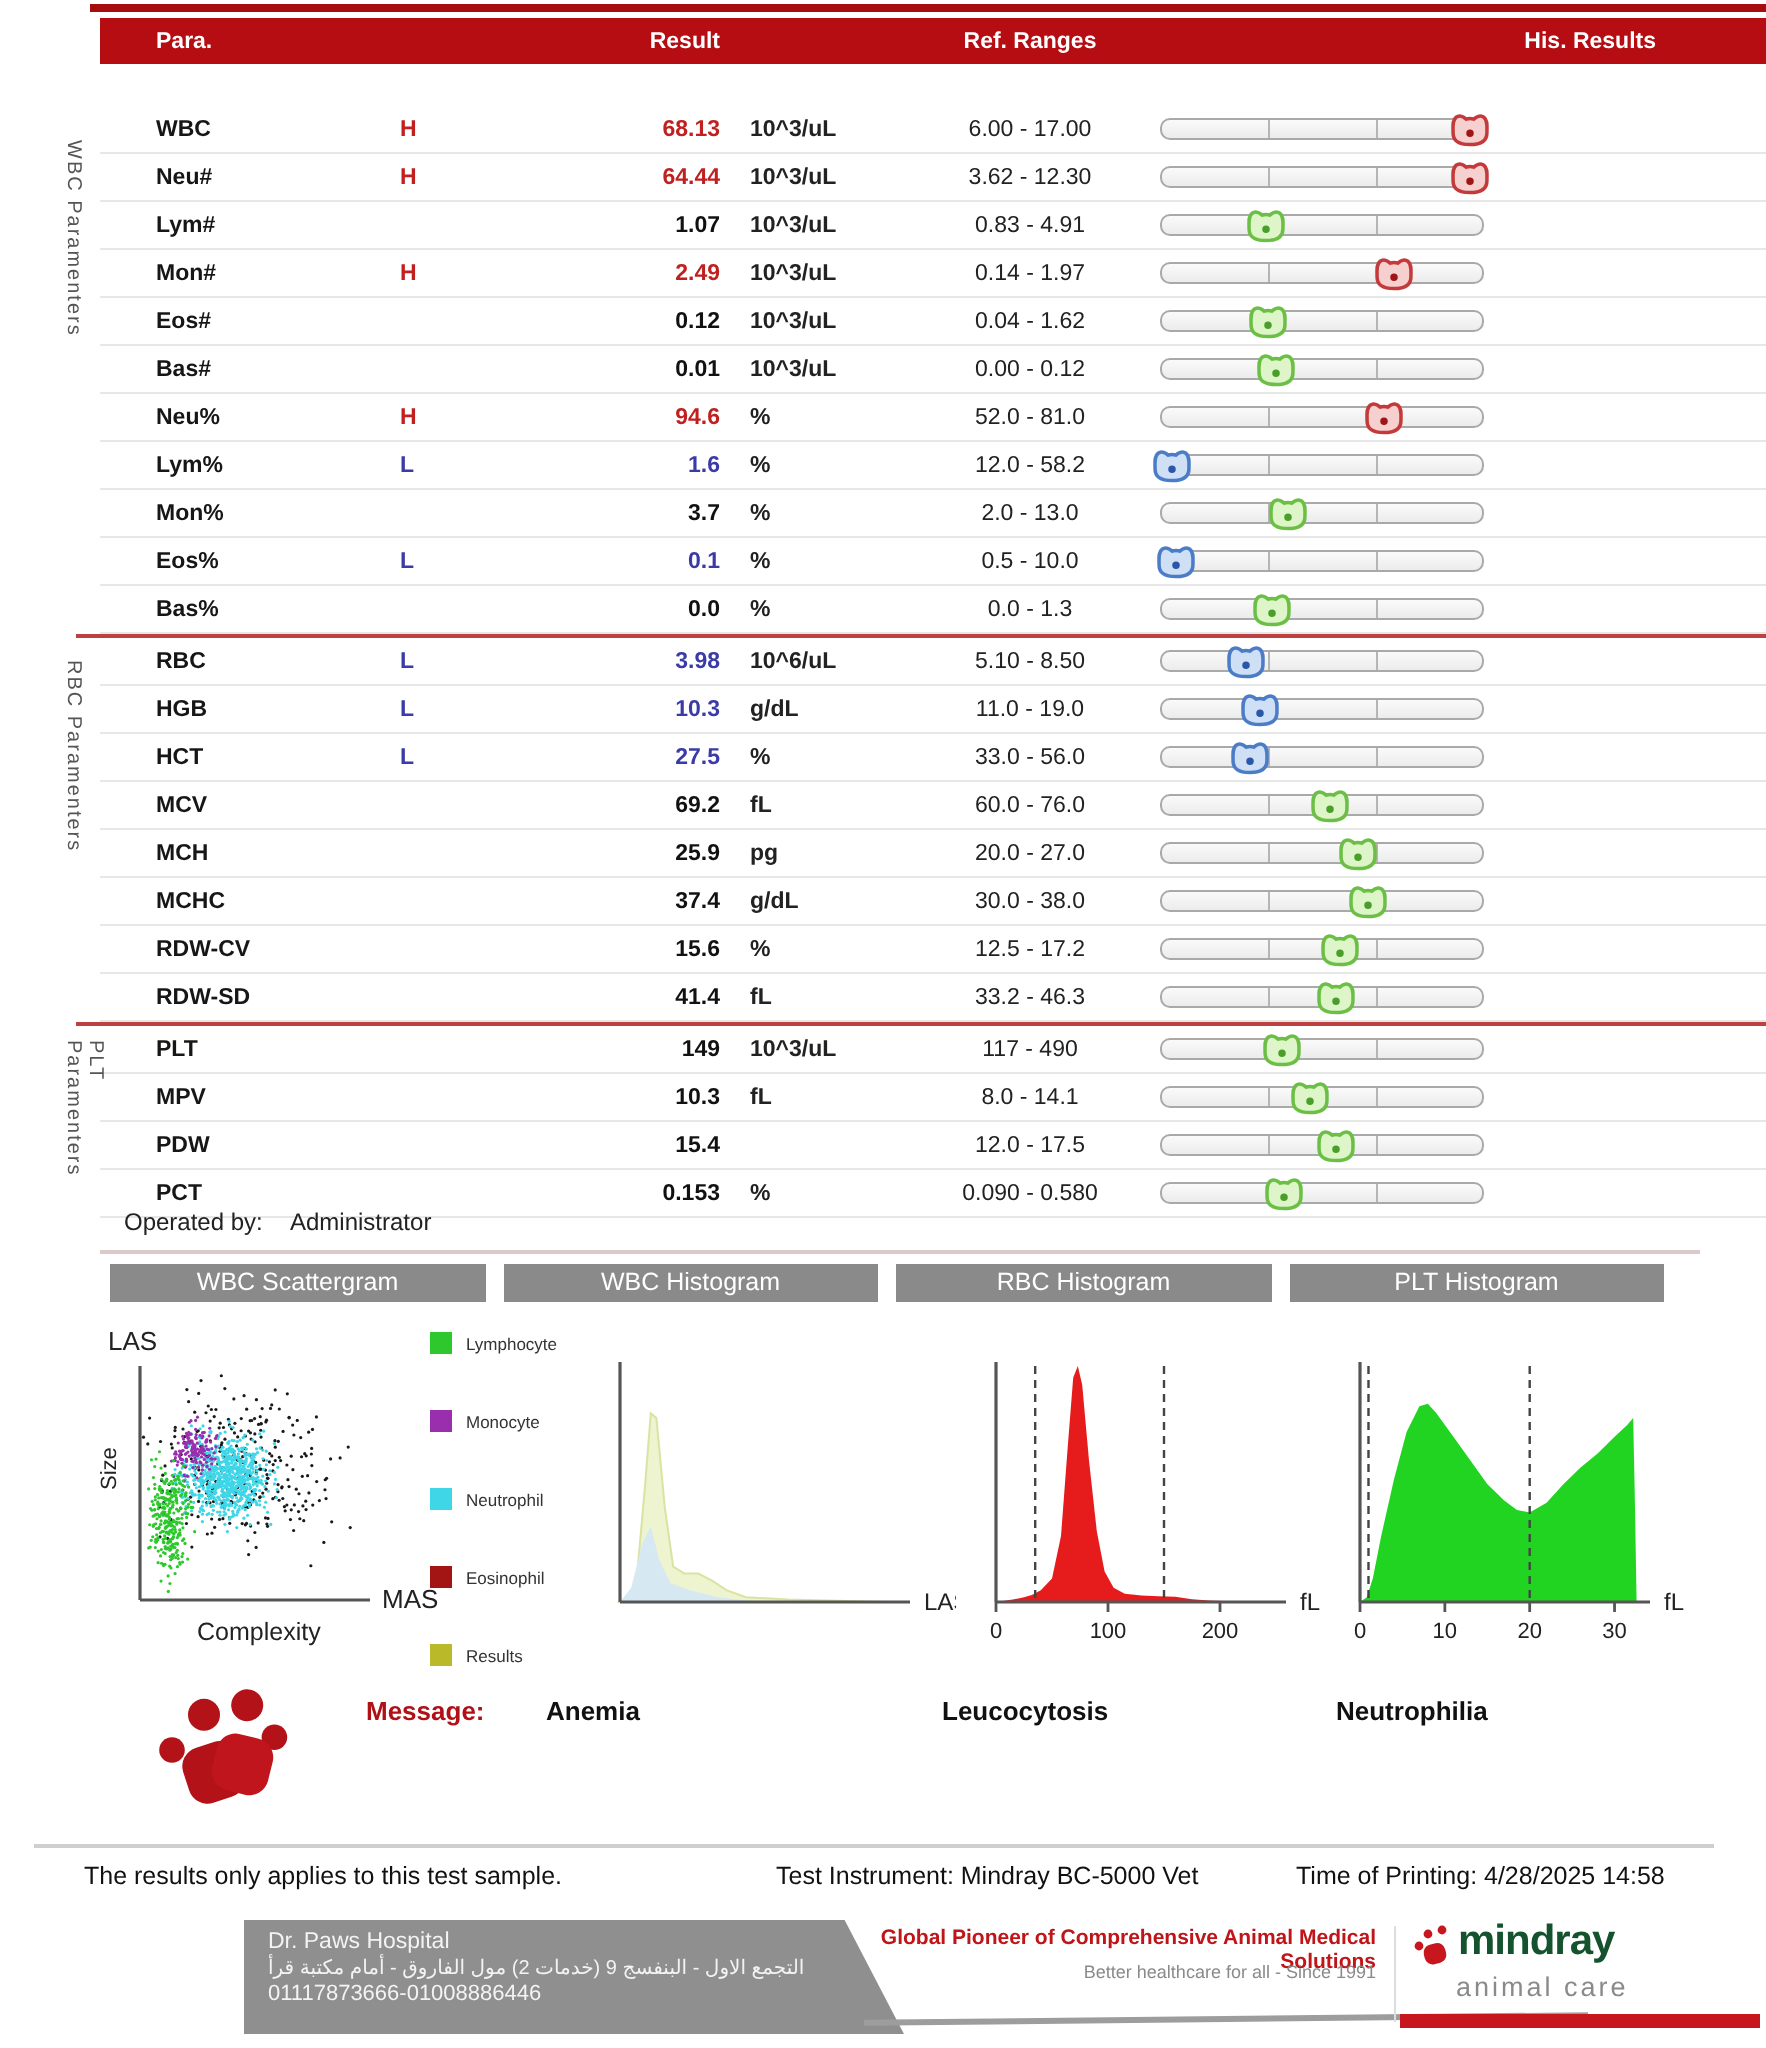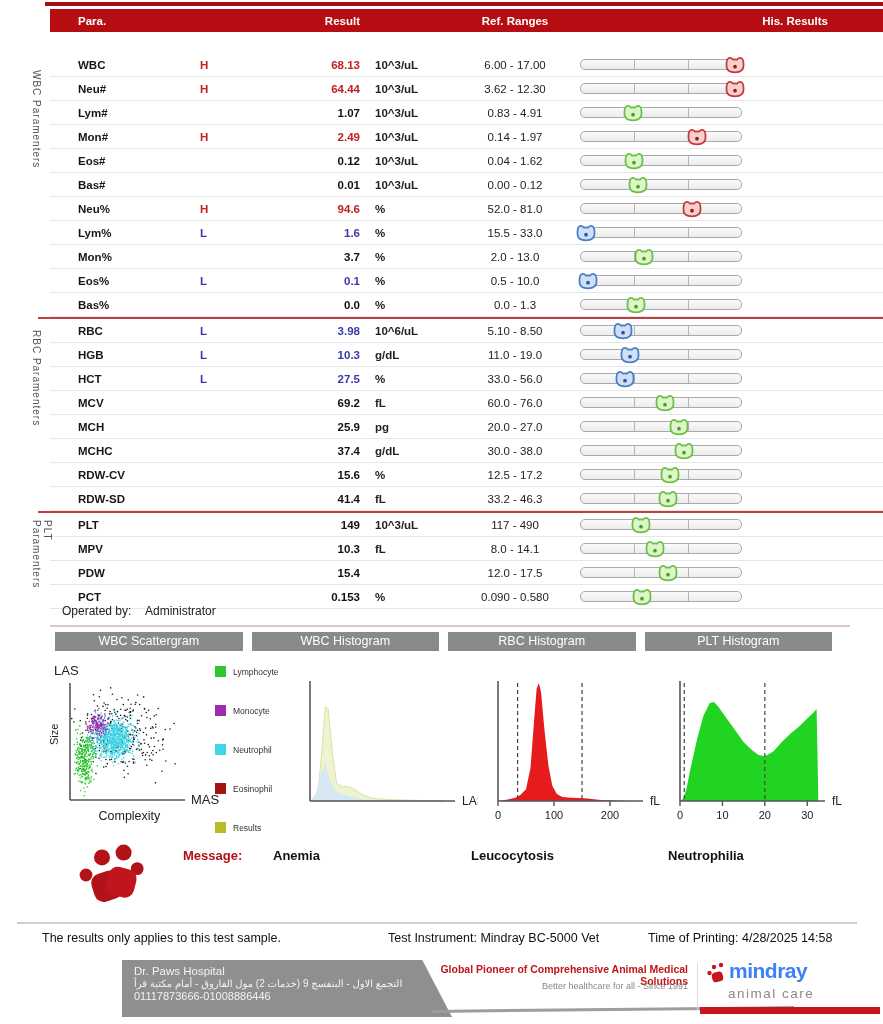--- a/index.html
+++ b/index.html
@@ -74,21 +74,21 @@
   #banner .baddr{font-size:10px;direction:rtl;text-align:left;margin-top:1px;}
   #banner .bphone{font-size:11px;margin-top:1px;}
   #sliver{position:absolute;left:432px;top:1008px;width:362px;height:3px;background:#9d9d9d;transform:rotate(-0.6deg);}
   #tagline-main{position:absolute;left:420px;top:963px;width:268px;text-align:right;
     font-size:10.5px;font-weight:bold;color:#c01418;}
   #tagline-sub{position:absolute;left:420px;top:981px;width:268px;text-align:right;
     font-size:9px;color:#8a8a8a;}
   #vdivider{position:absolute;left:697px;top:963px;width:1px;height:48px;background:#ddd;}
   #mindray{position:absolute;left:706px;top:960px;width:170px;}
   #mindray .mrow{display:flex;align-items:flex-start;gap:3px;}
-  #mindray .mname{font-size:21px;font-weight:bold;color:#3b82f6;line-height:21px;letter-spacing:-0.5px;}
+  #mindray .mname{font-size:21px;font-weight:bold;color:#14532d;line-height:21px;letter-spacing:-0.5px;}
   #mindray .msub{font-size:13.5px;color:#8a8a8a;letter-spacing:1.5px;margin:0 0 0 22px;}
   #redbar{position:absolute;left:700px;top:1007px;width:180px;height:7px;background:#c8161e;}
 </style>
 </head>
 <body>
 
 <div id="page">
   <div id="topline"></div>
 
   <div id="colheader">
@@ -218,21 +218,21 @@
                 <path d="M2.3,10.2 C2.3,7.2 1.9,4.6 3.7,3.2 C5.3,2.0 7.3,3.1 8.3,4.1 C9.4,3.7 10.6,3.7 11.7,4.1 C12.7,3.1 14.7,2.0 16.3,3.2 C18.1,4.6 17.7,7.2 17.7,10.2 C17.7,13.9 15.3,15.6 10,15.6 C4.7,15.6 2.3,13.9 2.3,10.2 Z" fill="#f6cfcf" stroke="#c43a3a" stroke-width="1.6"></path>
                 <circle cx="10" cy="10.5" r="1.7" fill="#a01515"></circle>
               </svg></span>
           </div>
         </div>
         <div class="prow low">
           <div class="name">Lym%</div>
           <div class="flag">L</div>
           <div class="result">1.6</div>
           <div class="unit">%</div>
-          <div class="range">15.5 - 33.0</div>
+          <div class="range">12.0 - 58.2</div>
           <div class="slider-cell">
             <div class="track">
               <div class="tick" style="left: 33.3%;"></div>
               <div class="tick" style="left: 66.6%;"></div>
             </div>
             <span class="marker" style="left: -4.6px;"><svg viewBox="0 0 20 18" width="22" height="20">
                 <path d="M2.3,10.2 C2.3,7.2 1.9,4.6 3.7,3.2 C5.3,2.0 7.3,3.1 8.3,4.1 C9.4,3.7 10.6,3.7 11.7,4.1 C12.7,3.1 14.7,2.0 16.3,3.2 C18.1,4.6 17.7,7.2 17.7,10.2 C17.7,13.9 15.3,15.6 10,15.6 C4.7,15.6 2.3,13.9 2.3,10.2 Z" fill="#cfe0f6" stroke="#4a7cc7" stroke-width="1.6"></path>
                 <circle cx="10" cy="10.5" r="1.7" fill="#2a57a8"></circle>
               </svg></span>
           </div>

